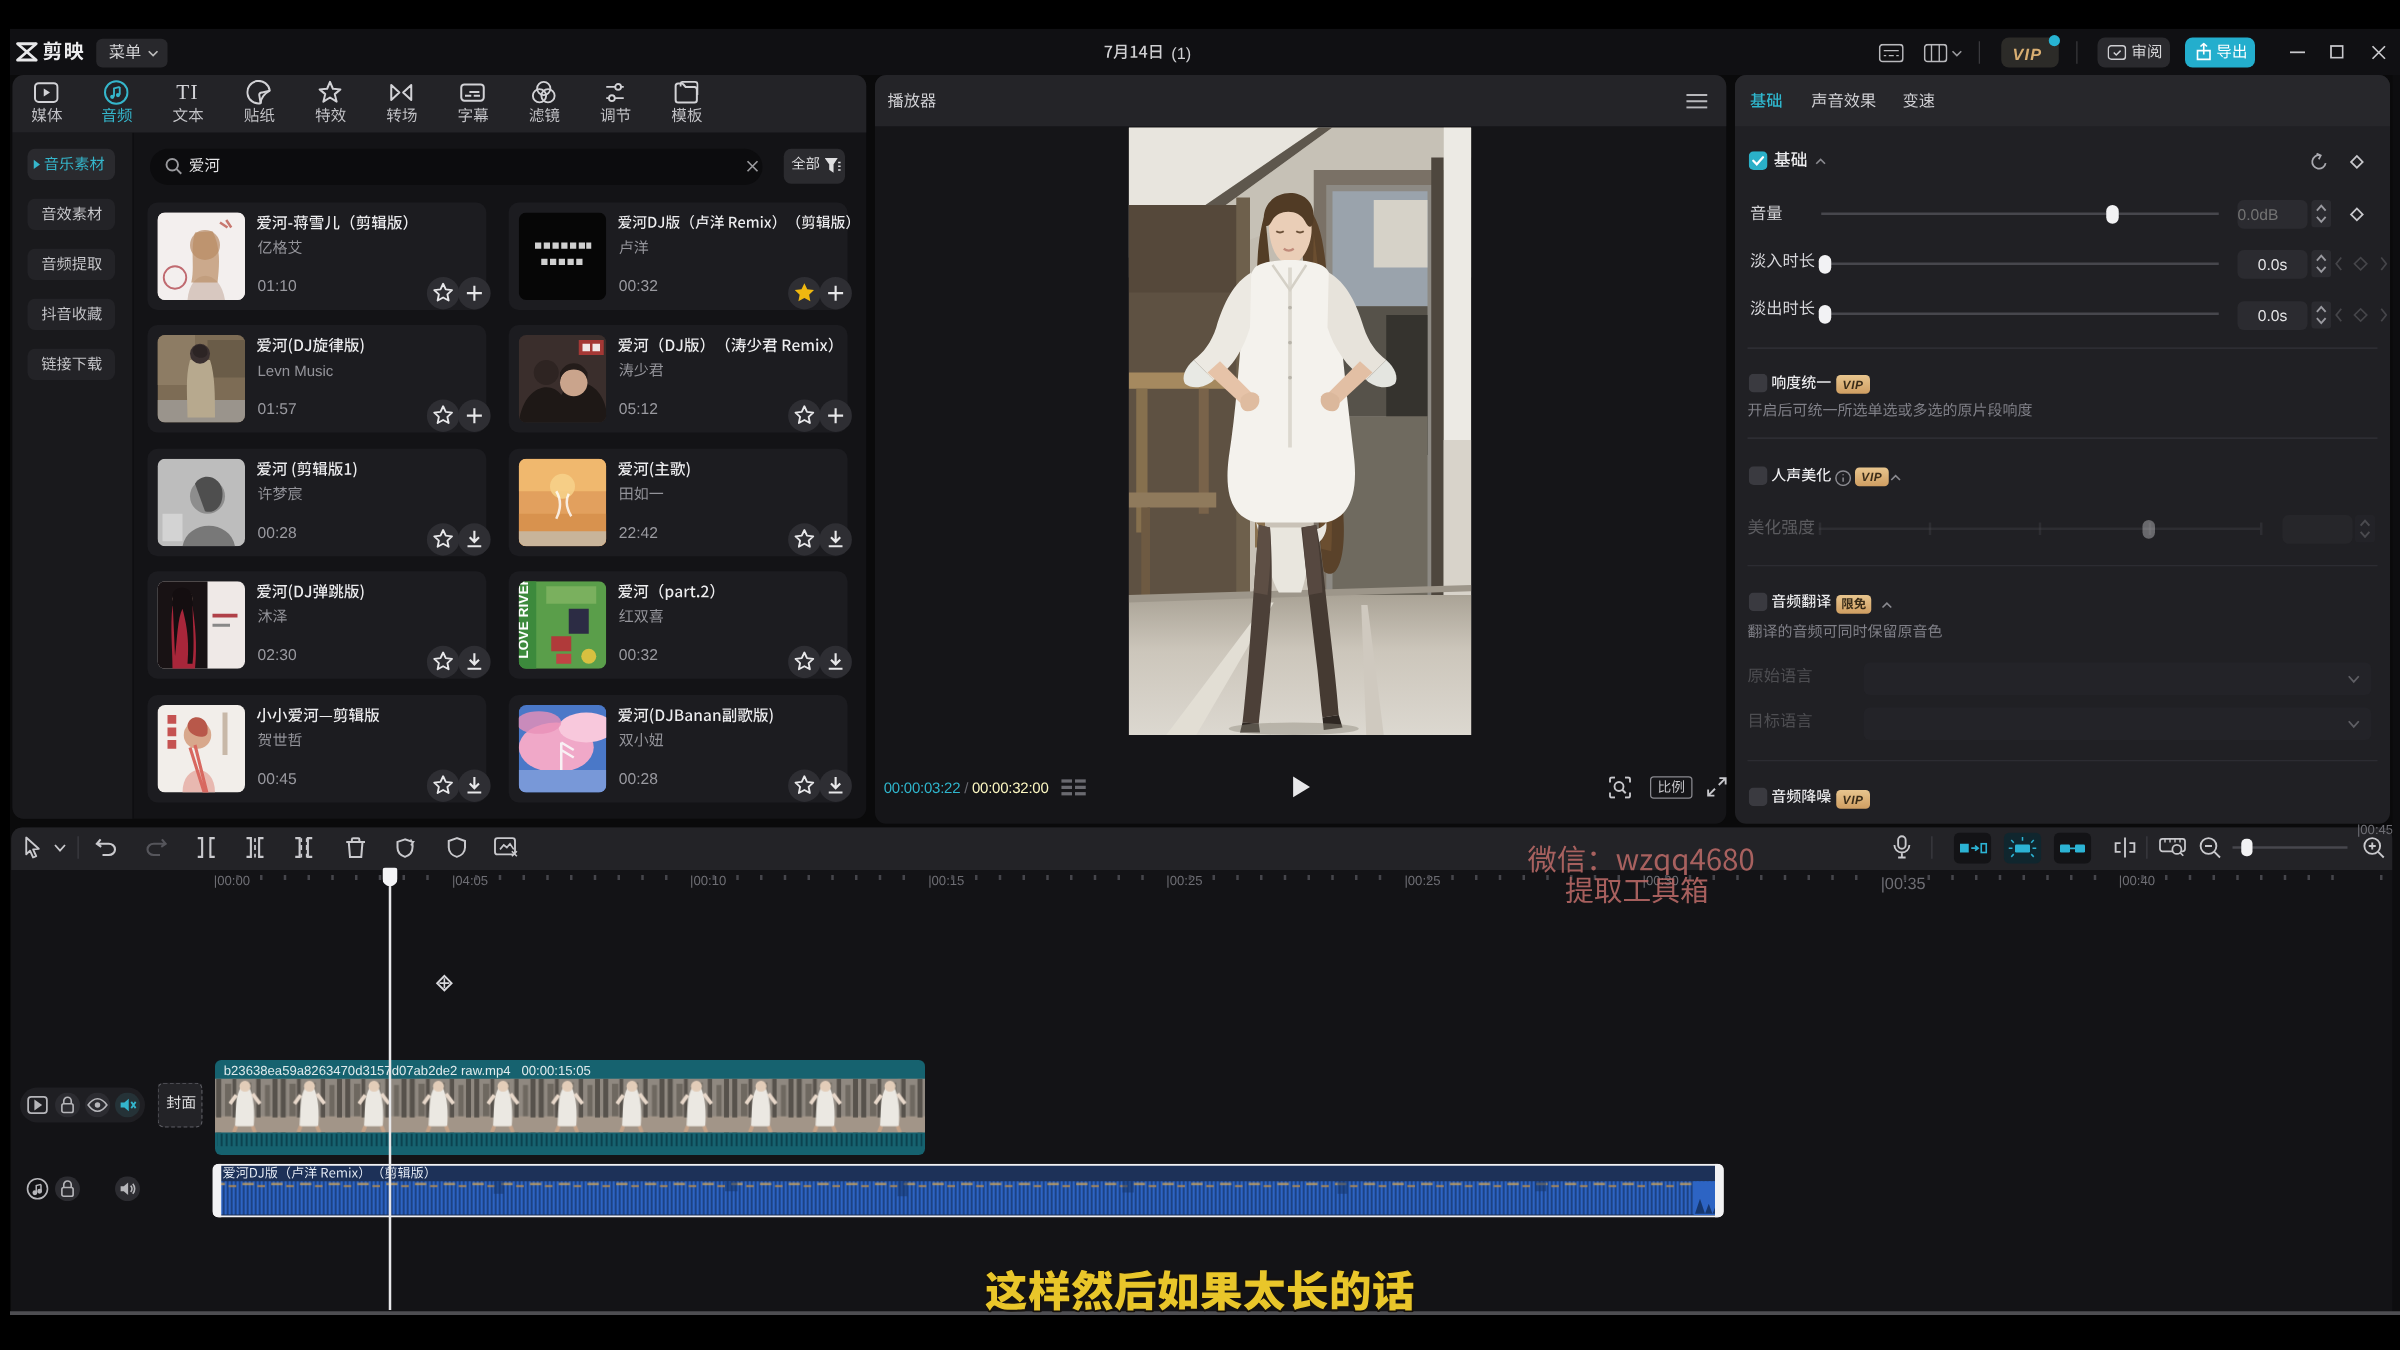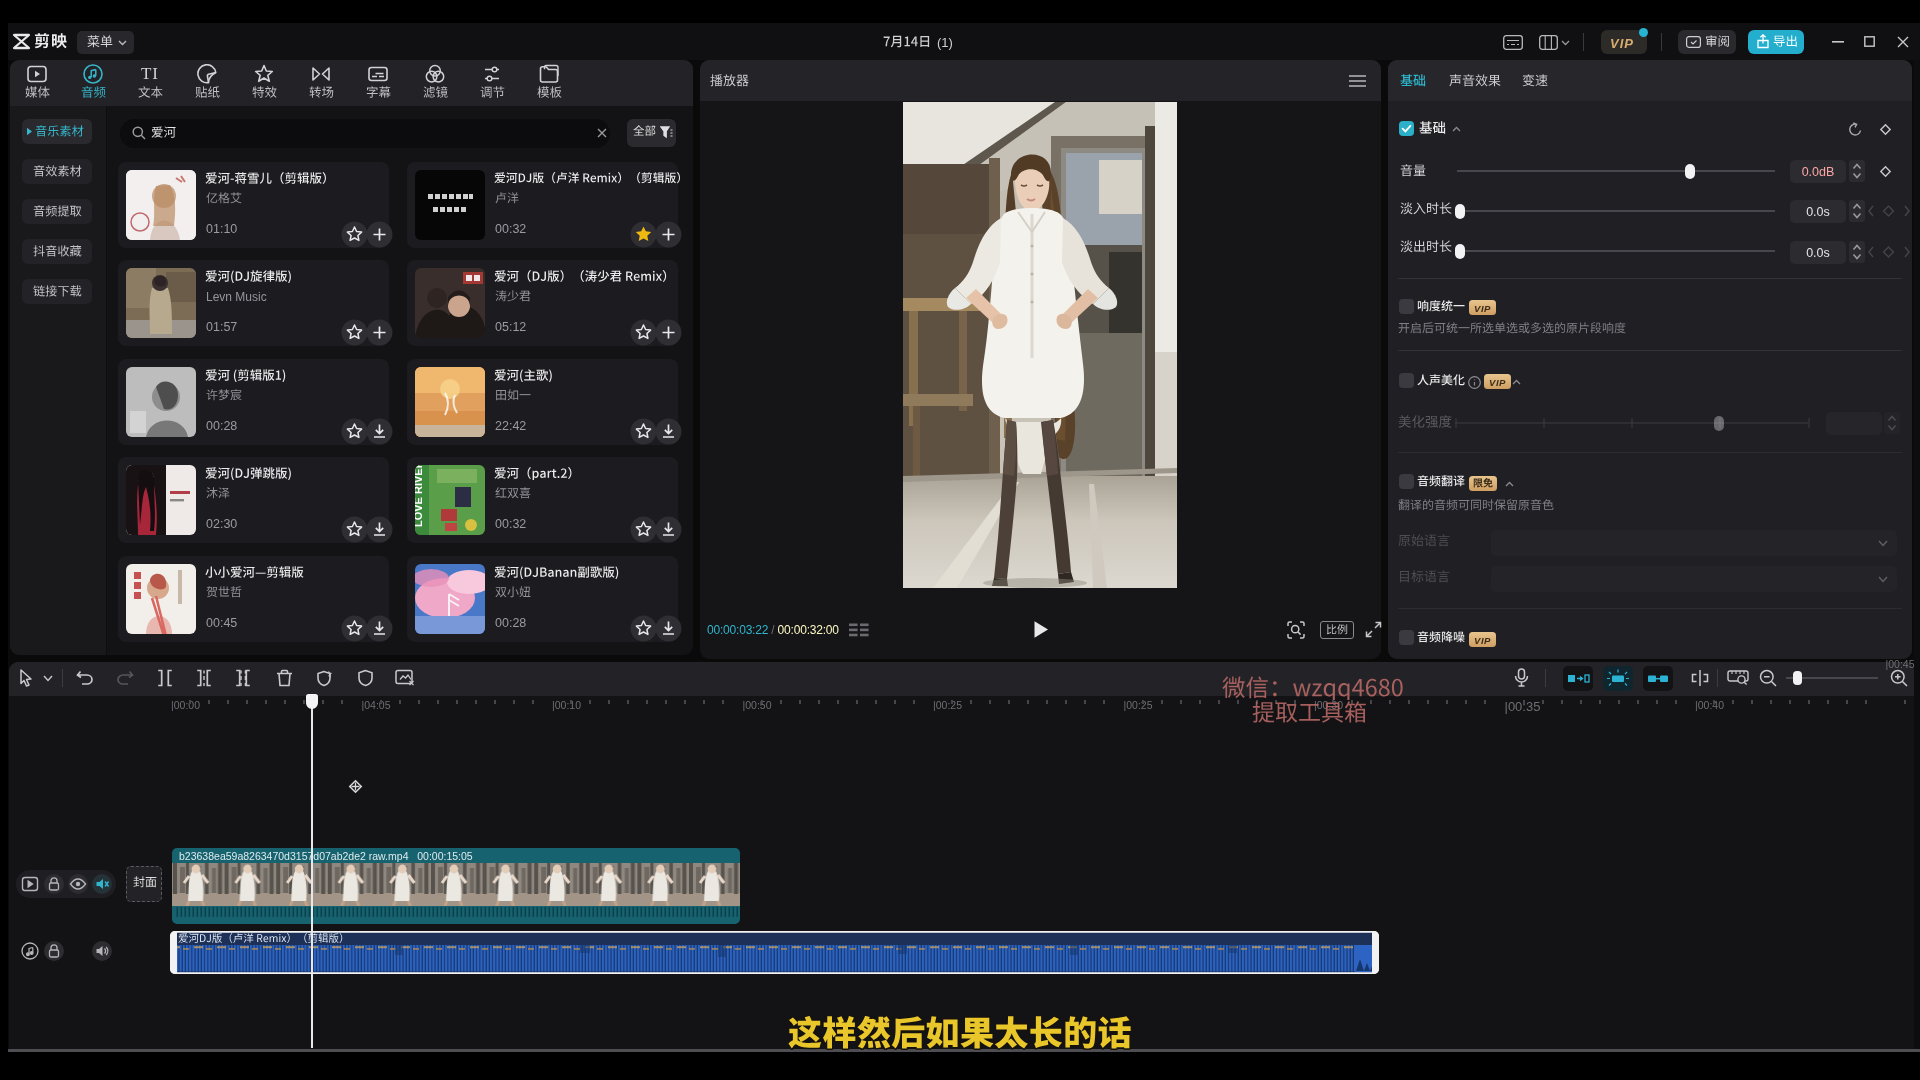--- a/index.html
+++ b/index.html
@@ -975,21 +975,21 @@
 <svg class="abs" style="left:1879px;top:123px" width="13" height="13" viewBox="0 0 13 13">
       <rect x="3.2" y="3.2" width="6.6" height="6.6" fill="none" stroke="#c8c8cc" stroke-width="1.4" transform="rotate(45 6.5 6.5)"></rect>
     </svg>
 <div class="abs" style="left:1400px;top:164px;white-space:nowrap;"><svg style="vertical-align:top;" width="26.0" height="13" viewBox="0 -860 2000 1000" fill="#d6d6da">
         <use href="#r97f3" x="0"></use>
         <use href="#r91cf" x="1000"></use>
       </svg></div>
 <div class="abs" style="left:1457px;top:170px;width:318px;height:2px;background:#47474d;"></div>
 <div class="abs" style="left:1685px;top:164px;width:10px;height:15px;background:#f2f2f4;border-radius:5px;"></div>
 <div class="abs" style="left:1790px;top:160px;width:56px;height:23px;background:#2b2b30;border-radius:5px"></div>
-<div class="abs lat" style="left:1790px;top:165px;width:56px;text-align:center;font-size:12.5px;color:#fca5a5">0.0dB</div>
+<div class="abs lat" style="left:1790px;top:165px;width:56px;text-align:left;font-size:12.5px;color:#737373">0.0dB</div>
 <svg class="abs" style="left:1849px;top:160px" width="16" height="22" viewBox="0 0 16 22" opacity="1">
       <rect width="16" height="22" rx="3" fill="#2b2b30"></rect>
       <path d="M4.5 8.5 L8 4.5 L11.5 8.5" fill="none" stroke="#9a9aa0" stroke-width="1.5"></path>
       <path d="M4.5 13.5 L8 17.5 L11.5 13.5" fill="none" stroke="#9a9aa0" stroke-width="1.5"></path>
     </svg>
 <svg class="abs" style="left:1879px;top:165px" width="13" height="13" viewBox="0 0 13 13">
       <rect x="3.2" y="3.2" width="6.6" height="6.6" fill="none" stroke="#c8c8cc" stroke-width="1.4" transform="rotate(45 6.5 6.5)"></rect>
     </svg>
 <div class="abs" style="left:1400px;top:202px;white-space:nowrap;"><svg style="vertical-align:top;" width="52.0" height="13" viewBox="0 -860 4000 1000" fill="#d6d6da">
         <use href="#r6de1" x="0"></use>
@@ -1273,21 +1273,21 @@
     <div class="abs lat" style="left:552.0px;top:699px;font-size:10.5px;color:#6e6e74">|00:10</div>
     <div class="abs" style="left:570px;top:700px;width:1.5px;height:4px;background:#45454b"></div>
     <div class="abs" style="left:589px;top:700px;width:1.5px;height:4px;background:#45454b"></div>
     <div class="abs" style="left:608px;top:700px;width:1.5px;height:4px;background:#45454b"></div>
     <div class="abs" style="left:627px;top:700px;width:1.5px;height:4px;background:#45454b"></div>
     <div class="abs" style="left:646px;top:700px;width:1.5px;height:4px;background:#45454b"></div>
     <div class="abs" style="left:665px;top:700px;width:1.5px;height:4px;background:#45454b"></div>
     <div class="abs" style="left:684px;top:700px;width:1.5px;height:4px;background:#45454b"></div>
     <div class="abs" style="left:703px;top:700px;width:1.5px;height:4px;background:#45454b"></div>
     <div class="abs" style="left:722px;top:700px;width:1.5px;height:4px;background:#45454b"></div>
-    <div class="abs lat" style="left:742.5px;top:699px;font-size:10.5px;color:#6e6e74">|00:50</div>
+    <div class="abs lat" style="left:742.5px;top:699px;font-size:10.5px;color:#6e6e74">|00:15</div>
     <div class="abs" style="left:761px;top:700px;width:1.5px;height:4px;background:#45454b"></div>
     <div class="abs" style="left:780px;top:700px;width:1.5px;height:4px;background:#45454b"></div>
     <div class="abs" style="left:799px;top:700px;width:1.5px;height:4px;background:#45454b"></div>
     <div class="abs" style="left:818px;top:700px;width:1.5px;height:4px;background:#45454b"></div>
     <div class="abs" style="left:837px;top:700px;width:1.5px;height:4px;background:#45454b"></div>
     <div class="abs" style="left:856px;top:700px;width:1.5px;height:4px;background:#45454b"></div>
     <div class="abs" style="left:875px;top:700px;width:1.5px;height:4px;background:#45454b"></div>
     <div class="abs" style="left:894px;top:700px;width:1.5px;height:4px;background:#45454b"></div>
     <div class="abs" style="left:913px;top:700px;width:1.5px;height:4px;background:#45454b"></div>
     <div class="abs lat" style="left:933.0px;top:699px;font-size:10.5px;color:#6e6e74">|00:25</div>

